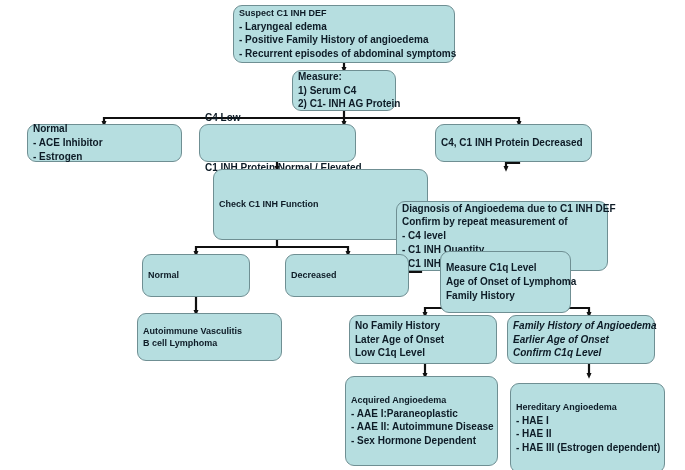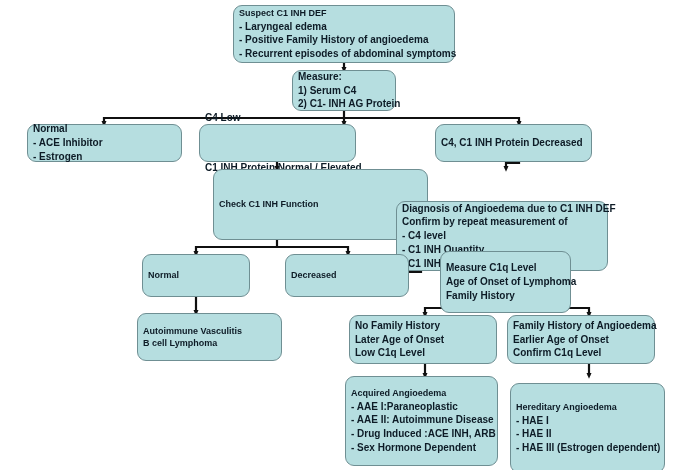--- a/index.html
+++ b/index.html
@@ -150,32 +150,31 @@
     <span class="ln fs9">Autoimmune Vasculitis</span>
     <span class="ln fs9">B cell Lymphoma</span>
   </div>
 
   <div class="node" style="left:349px; top:315px; width:148px; height:49px;">
     <span class="ln fs85">No Family History</span>
     <span class="ln fs85">Later Age of Onset</span>
     <span class="ln fs85">Low C1q Level</span>
   </div>
 
-  <div class="node" style="left:507px; top:315px; width:148px; height:49px;">
+  <div class="node" style="left:507px; top:315px; width:148px; height:49px;font-style:italic;">
     <span class="ln fs85">Family History of Angioedema</span>
     <span class="ln fs85">Earlier Age of Onset</span>
     <span class="ln fs85">Confirm C1q Level</span>
   </div>
 
   <div class="node" style="left:345px; top:376px; width:153px; height:90px;">
     <span class="ln fs9">Acquired Angioedema</span>
     <span class="ln spacer"></span>
     <span class="ln fs85">- AAE I:Paraneoplastic</span>
     <span class="ln fs85">- AAE II: Autoimmune Disease</span>
-    <span class="ln fs85">- Drug Induced :ACE INH, ARB</span>
     <span class="ln fs85">- Sex Hormone Dependent</span>
   </div>
 
   <div class="node" style="left:510px; top:383px; width:155px; height:90px;">
     <span class="ln fs9">Hereditary Angioedema</span>
     <span class="ln spacer"></span>
     <span class="ln fs85">- HAE I</span>
     <span class="ln fs85">- HAE II</span>
     <span class="ln fs85">- HAE III (Estrogen dependent)</span>
   </div>

